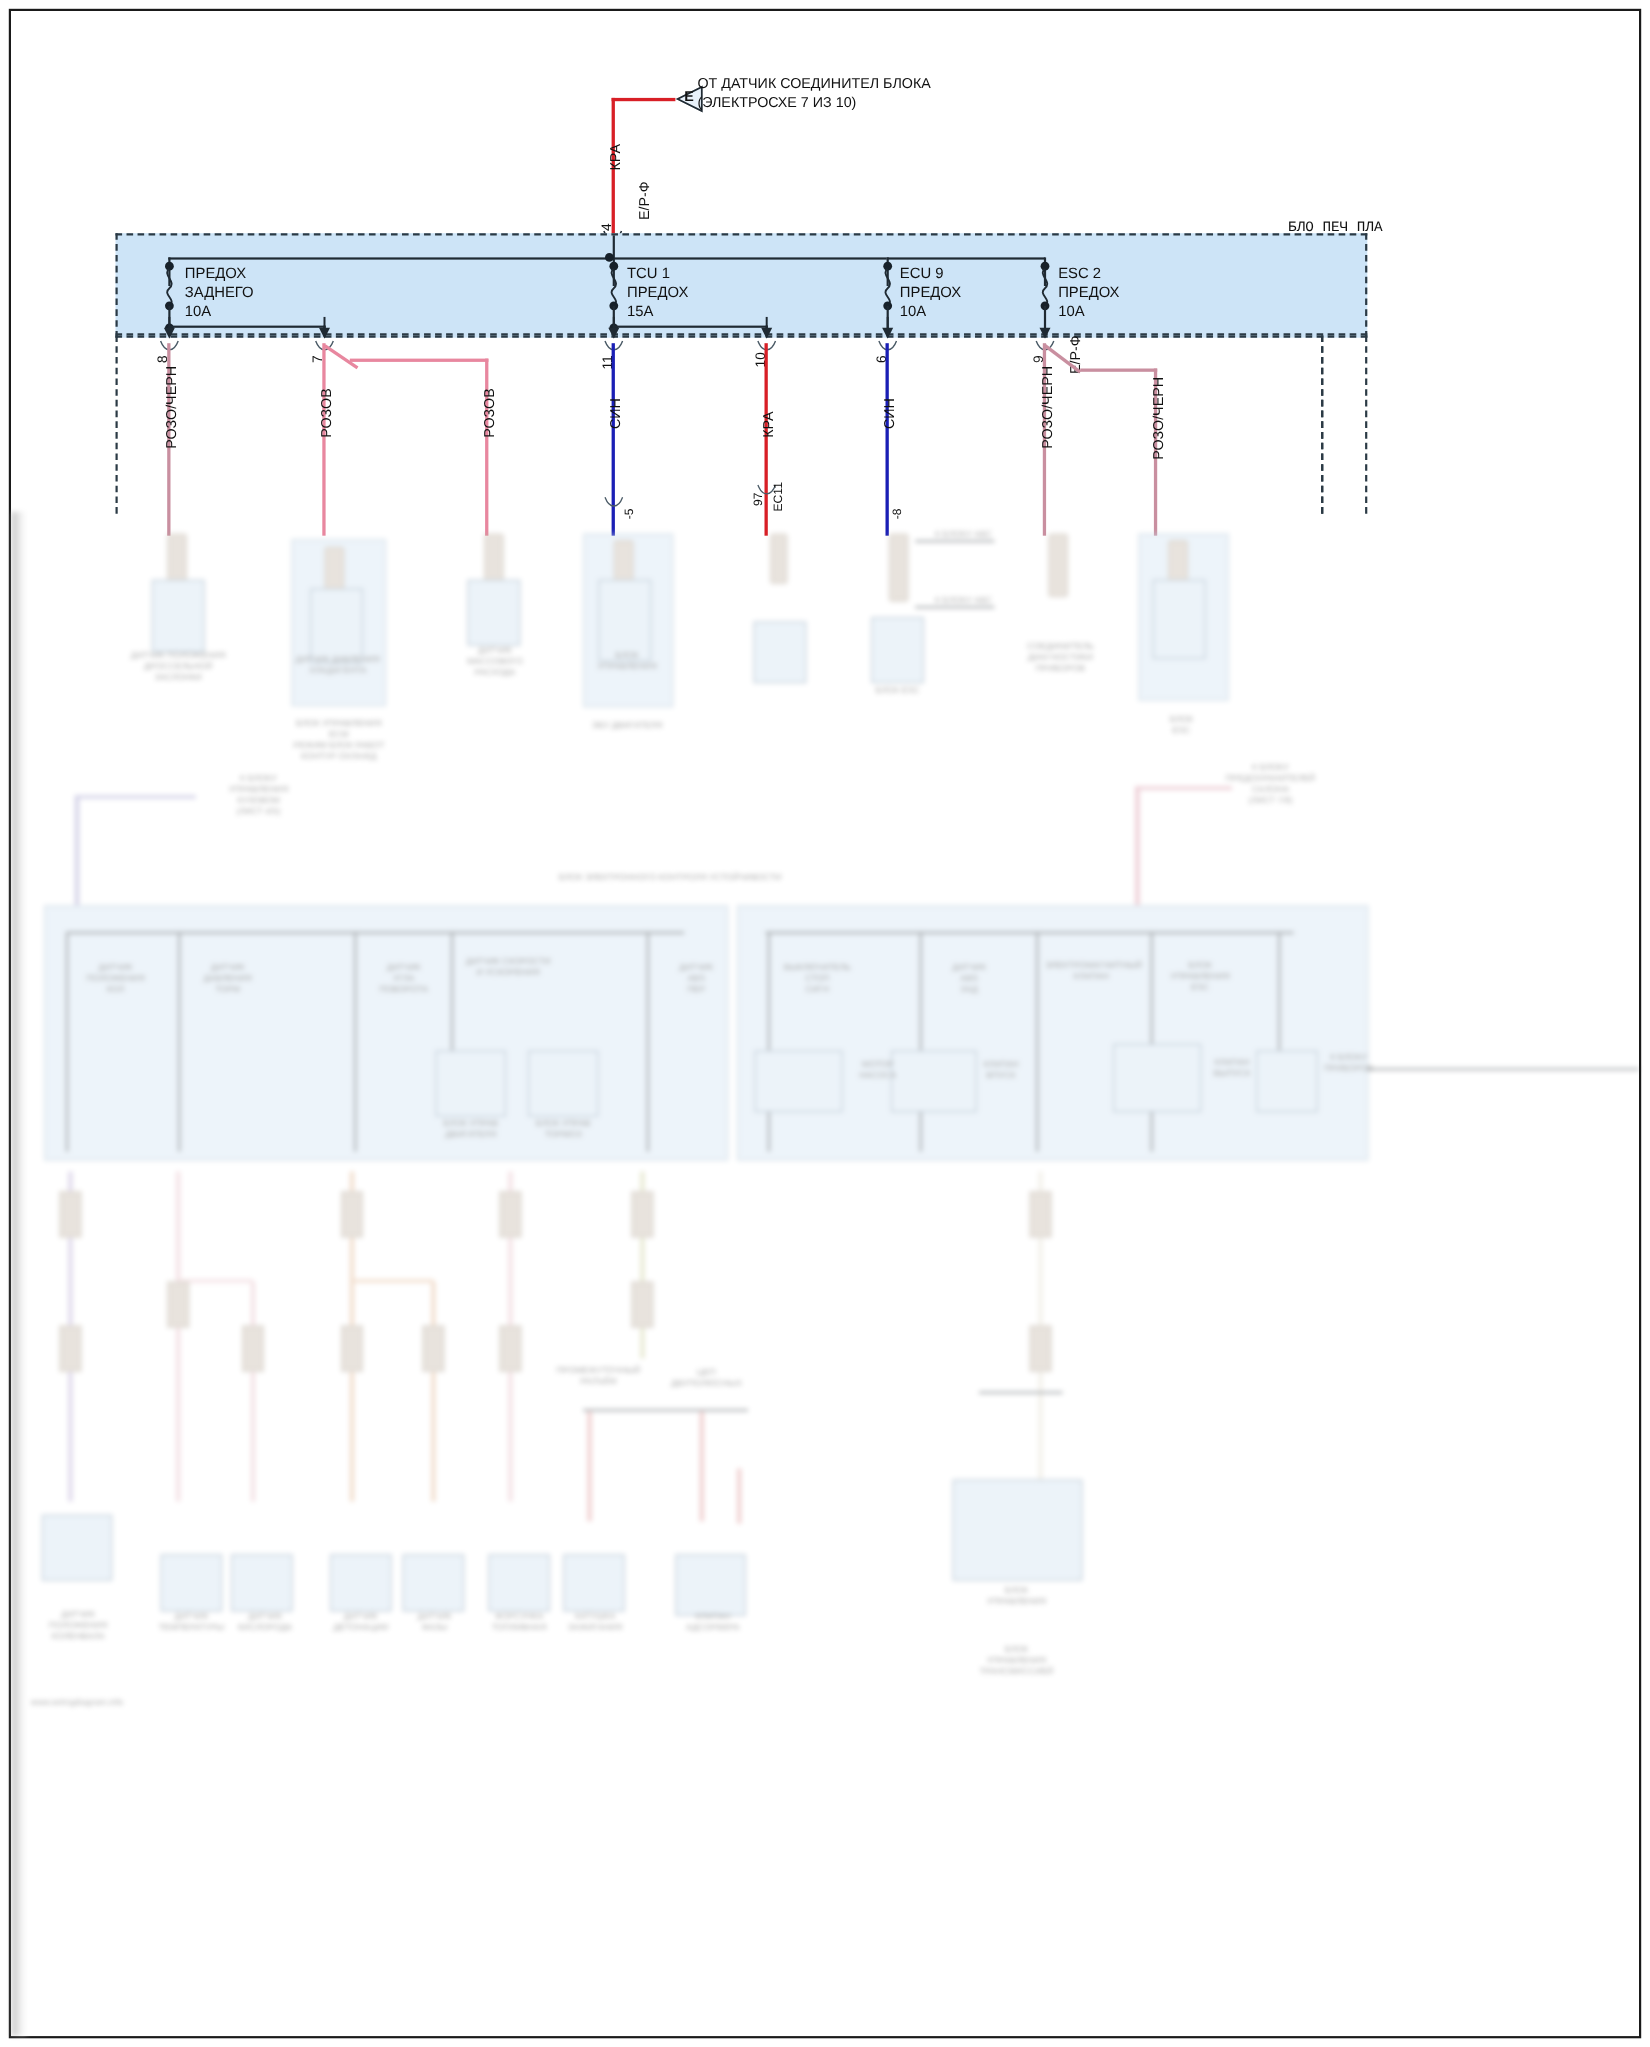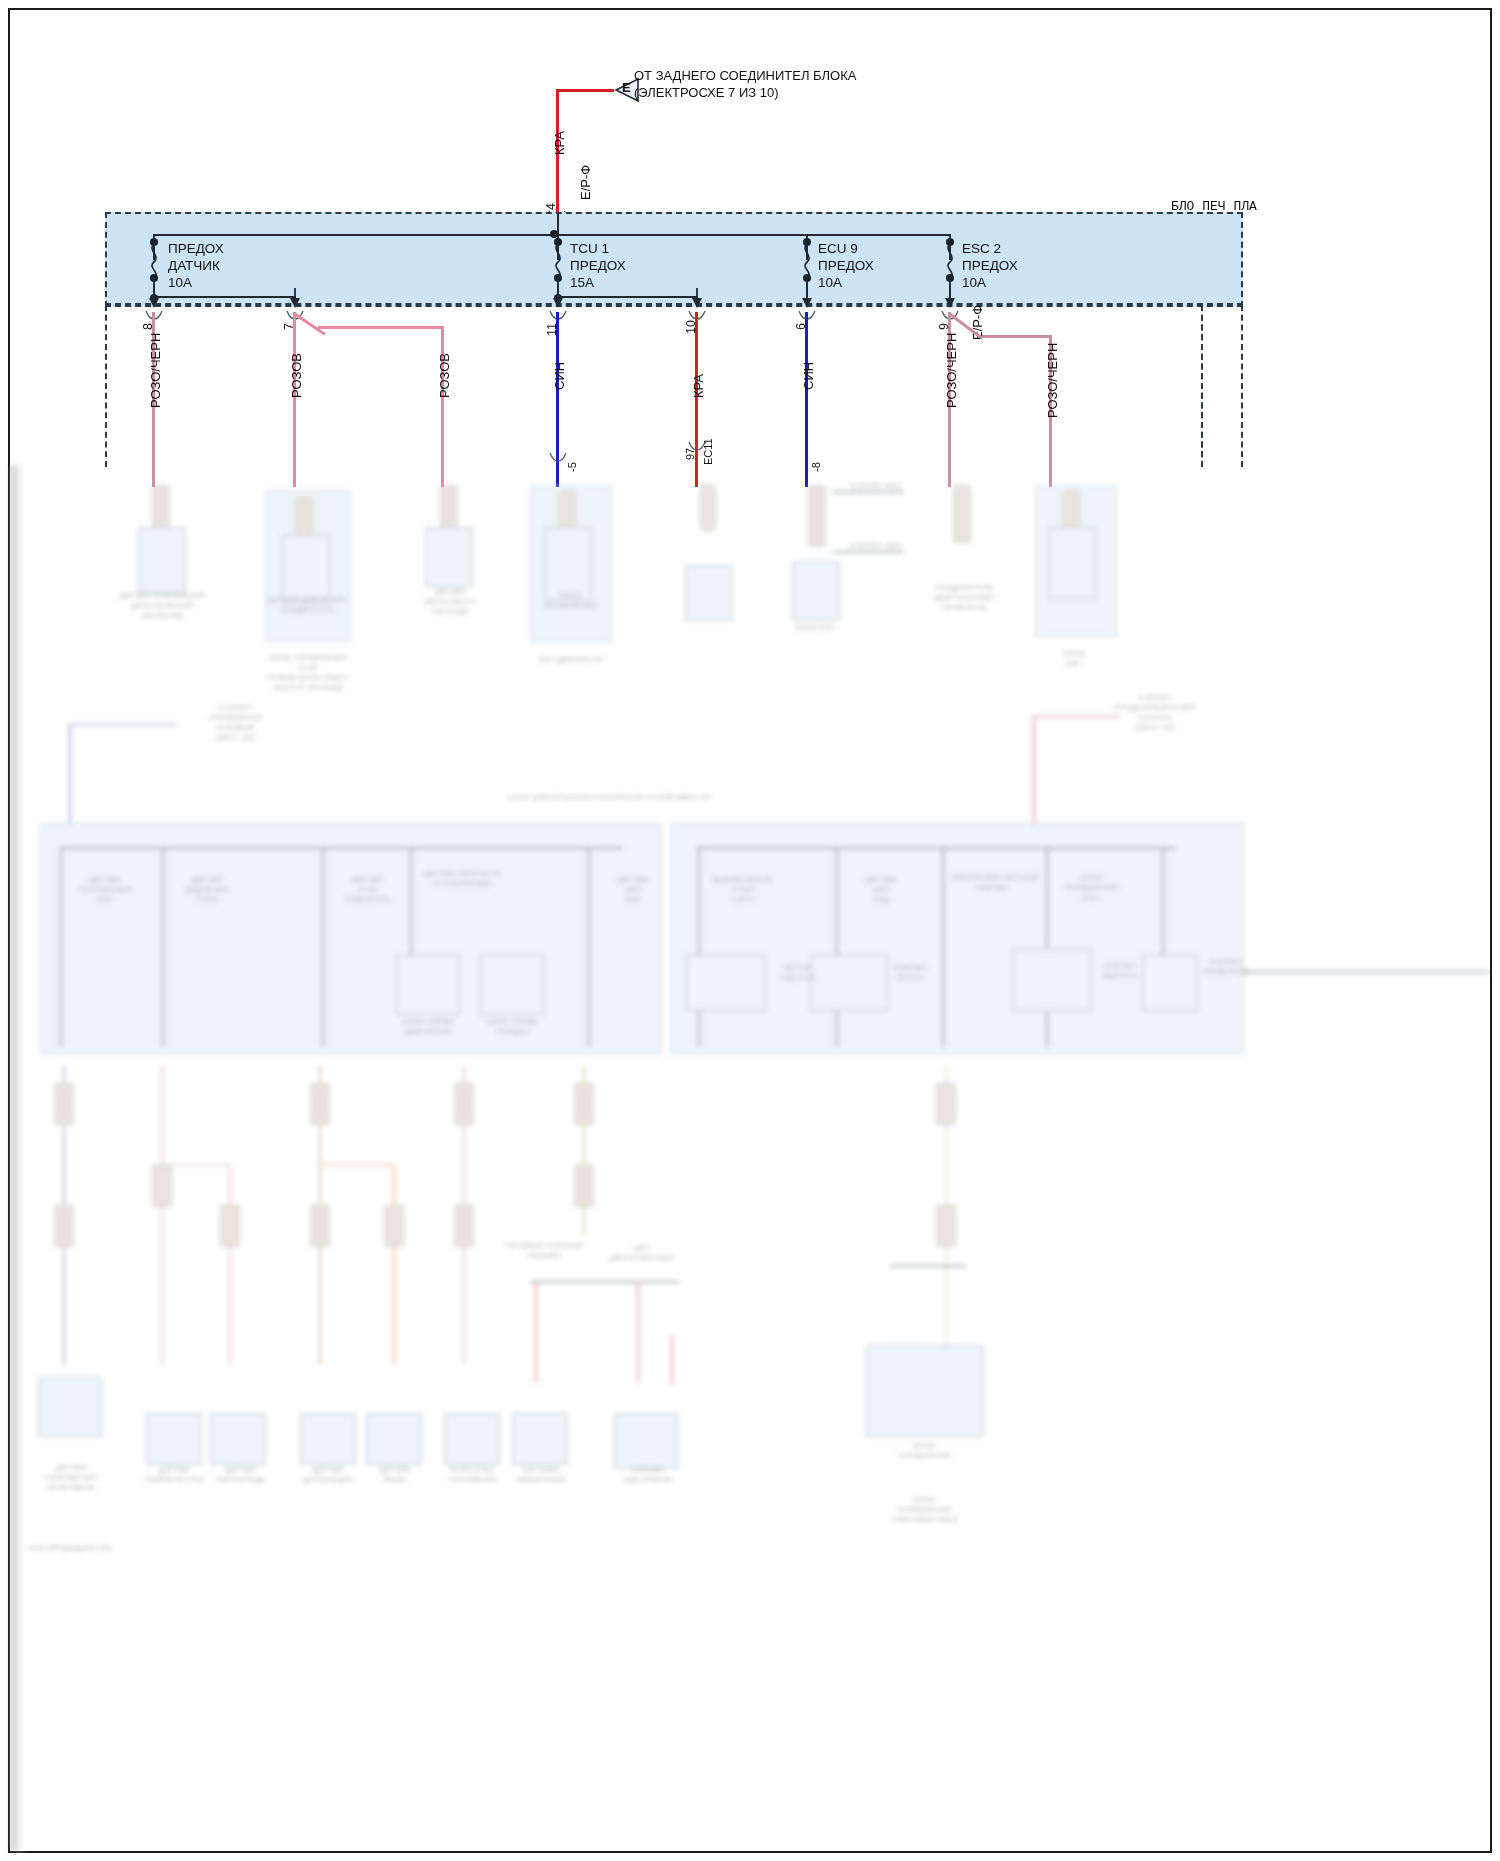--- a/index.html
+++ b/index.html
@@ -65,21 +65,21 @@
 
 <div id="page">
   <div id="frame"></div>
 
   <div class="w" style="left:612px;top:76px;width:28px;height:28px;">
     <svg width="28" height="28" viewBox="0 0 28 28">
       <polygon points="26,3 26,25 4,14" fill="#e8f1fa" stroke="#1f2a33" stroke-width="1.6"></polygon>
     </svg>
   </div>
   <div class="lbl" style="left:622px;top:80px;font-size:13px;font-weight:600;color:#111;">E</div>
-  <div class="lbl" style="left:634px;top:68px;">ОТ ЗАДНЕГО СОЕДИНИТЕЛ БЛОКА</div>
+  <div class="lbl" style="left:634px;top:68px;">ОТ ДАТЧИК СОЕДИНИТЕЛ БЛОКА</div>
   <div class="lbl" style="left:634px;top:85px;">(ЭЛЕКТРОСХЕ 7 ИЗ 10)</div>
 
   <div class="hw red" style="left:556px;top:89px;width:58px;"></div>
   <div class="vw red" style="left:556px;top:89px;height:125px;"></div>
   <div class="vlbl" style="left:552px;top:155px;">КРА</div>
   <div class="vlbl" style="left:578px;top:200px;">Е/Р-Ф</div>
   <div class="pin" style="left:544px;top:210px;">4</div>
 
   <div class="conn" style="left:548px;top:206px;">
     <svg width="18" height="10" viewBox="0 0 18 10">
@@ -109,21 +109,21 @@
   <div class="dot" style="left:550px;top:230px;"></div>
 
   <div class="dot" style="left:150px;top:238px;"></div>
   <div class="fuse-sym" style="left:146px;top:244px;">
     <svg width="16" height="34" viewBox="0 0 16 34">
         <path d="M8,0 C1,6 15,12 8,18 C1,24 15,28 8,34" fill="none" stroke="#1f2a33" stroke-width="1.7"></path>
       </svg>
   </div>
   <div class="dot" style="left:150px;top:274px;"></div>
   <div class="fuse-label" style="left:168px;top:241px;">ПРЕДОХ</div>
-  <div class="fuse-label" style="left:168px;top:258px;">ДАТЧИК</div>
+  <div class="fuse-label" style="left:168px;top:258px;">ЗАДНЕГО</div>
   <div class="fuse-label" style="left:168px;top:275px;">10А</div>
 
   <div class="dot" style="left:554px;top:238px;"></div>
   <div class="fuse-sym" style="left:550px;top:244px;">
     <svg width="16" height="34" viewBox="0 0 16 34">
         <path d="M8,0 C1,6 15,12 8,18 C1,24 15,28 8,34" fill="none" stroke="#1f2a33" stroke-width="1.7"></path>
       </svg>
   </div>
   <div class="dot" style="left:554px;top:274px;"></div>
   <div class="fuse-label" style="left:570px;top:241px;">TCU 1</div>

